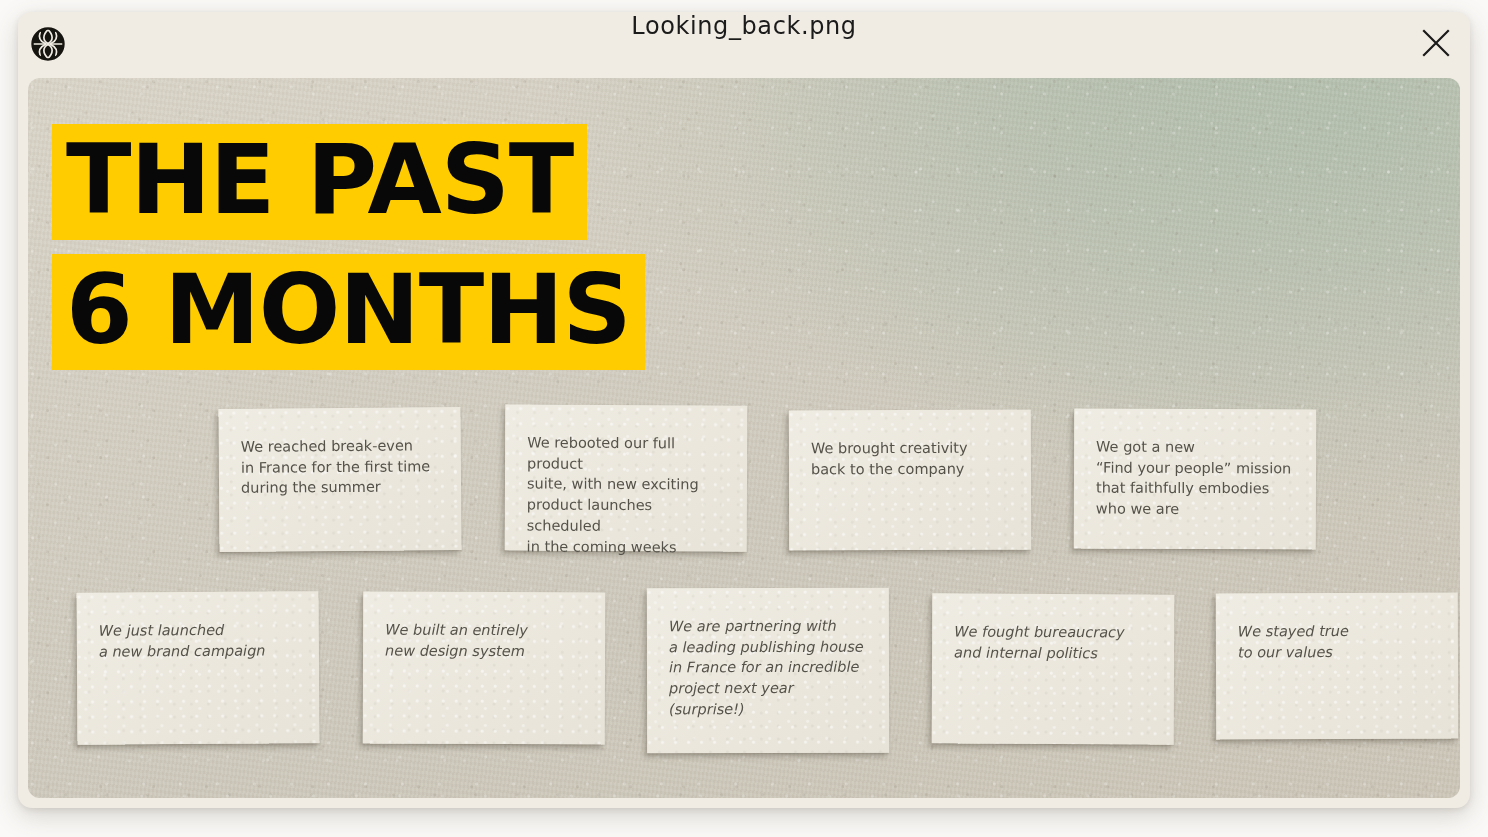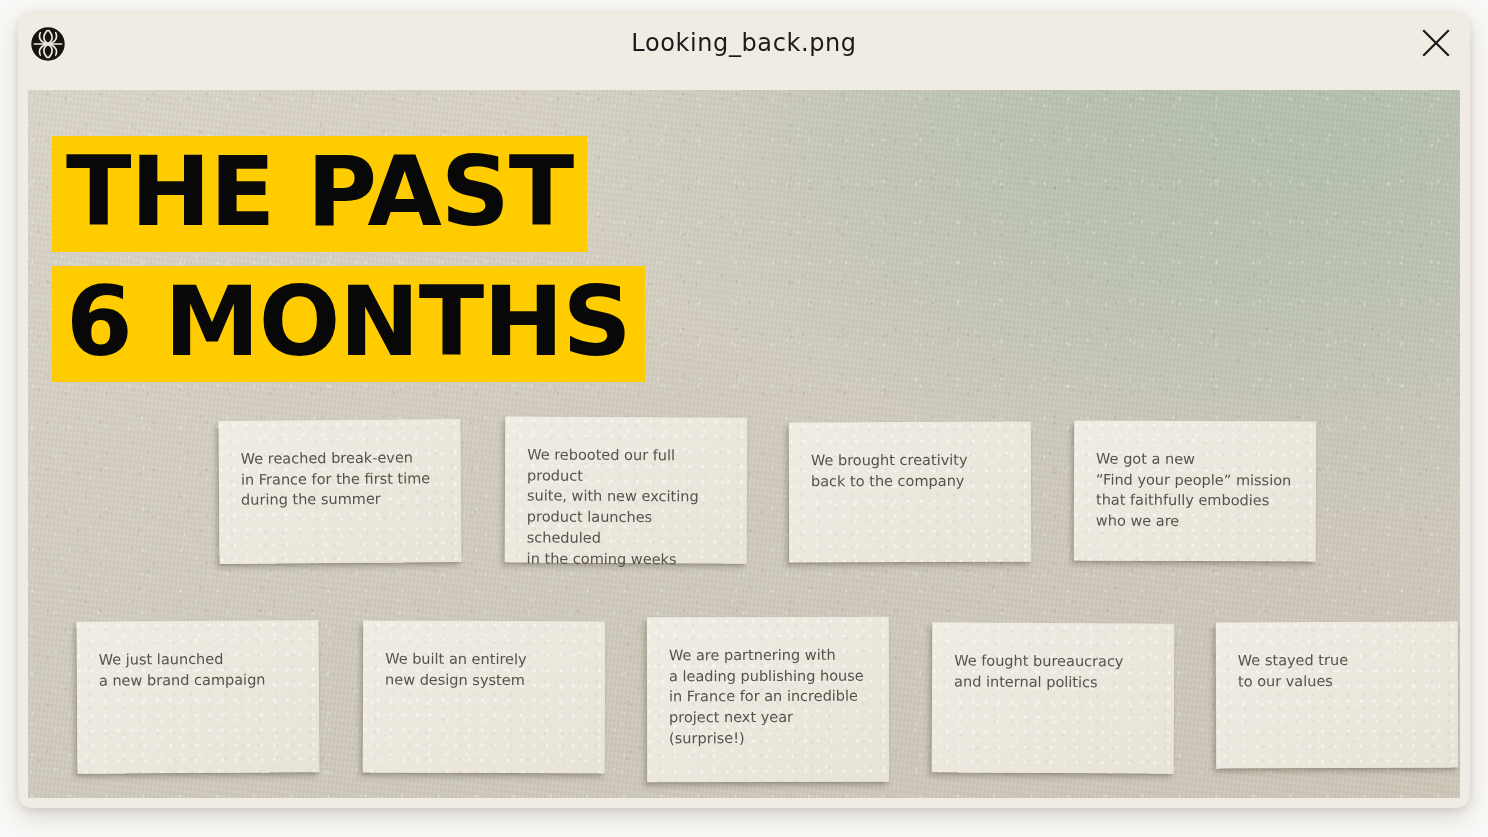--- a/index.html
+++ b/index.html
@@ -18,21 +18,21 @@
     background:#f0ece4;
     border-radius:14px;
     box-shadow:0 8px 26px rgba(90,80,65,.22), 0 2px 6px rgba(90,80,65,.14);
     overflow:hidden;
     display:flex; flex-direction:column;
   }
   #titlebar{
     position:relative;
     height:62px; flex:0 0 62px;
     background:#f0ece4;
-    display:flex; align-items:center;
+    display:flex; 
   }
   #app-logo{
     position:absolute; left:12px; top:14px;
     width:36px; height:36px;
   }
   #window-title{
     width:100%; text-align:center;
     font-size:24px; letter-spacing:.6px;
     color:#1b1b1b;
     font-family:"DejaVu Sans", sans-serif;
@@ -42,22 +42,22 @@
     position:absolute; right:16px; top:13px;
     width:36px; height:36px;
     cursor:pointer;
   }
   #close-button svg{ display:block; }
 
   
   #slide-canvas{
     position:relative;
     flex:1 1 auto;
-    margin:16px 10px 10px 10px;
-    border-radius:0;
+    margin:4px 10px 10px 10px;
+    border-radius:12px;
     overflow:hidden;
     background:
       radial-gradient(ellipse 70% 90% at 92% 6%, rgba(176,190,172,.85) 0%, rgba(176,190,172,0) 62%),
       radial-gradient(ellipse 60% 70% at 78% 0%, rgba(168,182,164,.55) 0%, rgba(168,182,164,0) 70%),
       linear-gradient(160deg, #d9d4c7 0%, #d3cec1 30%, #cdc8bb 62%, #cbc5b7 100%);
   }
   
   #slide-canvas::before{
     content:"";
     position:absolute; inset:0;
@@ -106,21 +106,21 @@
 
   
   .card-row{
     position:absolute;
     left:0; right:0;
     display:flex;
     justify-content:center;
     z-index:2;
   }
   #card-row-1{ top:330px; }
-  #card-row-2{ top:531px; }
+  #card-row-2{ top:514px;font-style:italic; }
 
   .sticky-card{
     position:relative;
     width:242px;
     background:linear-gradient(145deg,#efece3 0%, #ebe7dd 55%, #e7e3d8 100%);
     box-shadow:
       -3px 4px 5px rgba(80,72,58,.30),
       0 1px 2px rgba(80,72,58,.22);
     padding:28px 20px 18px 22px;
     flex:0 0 auto;

